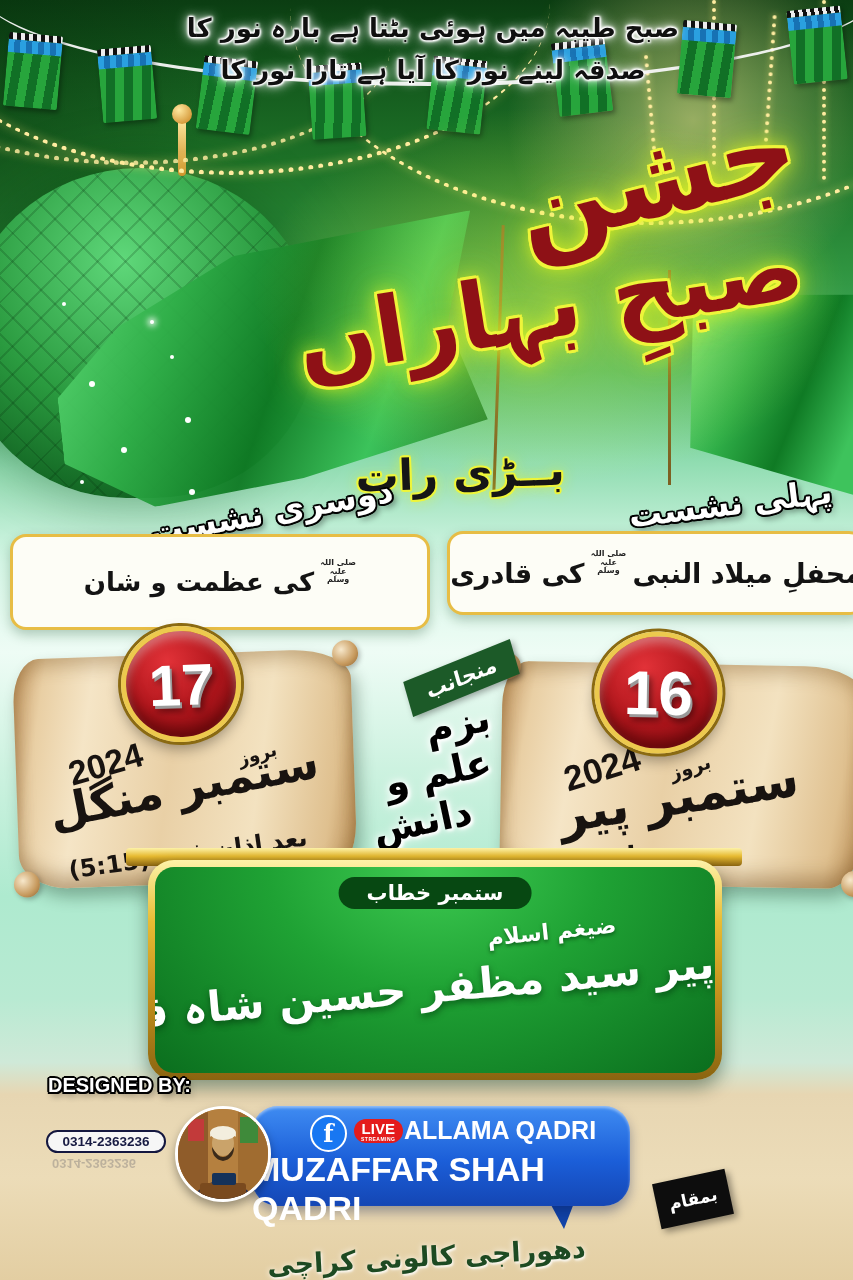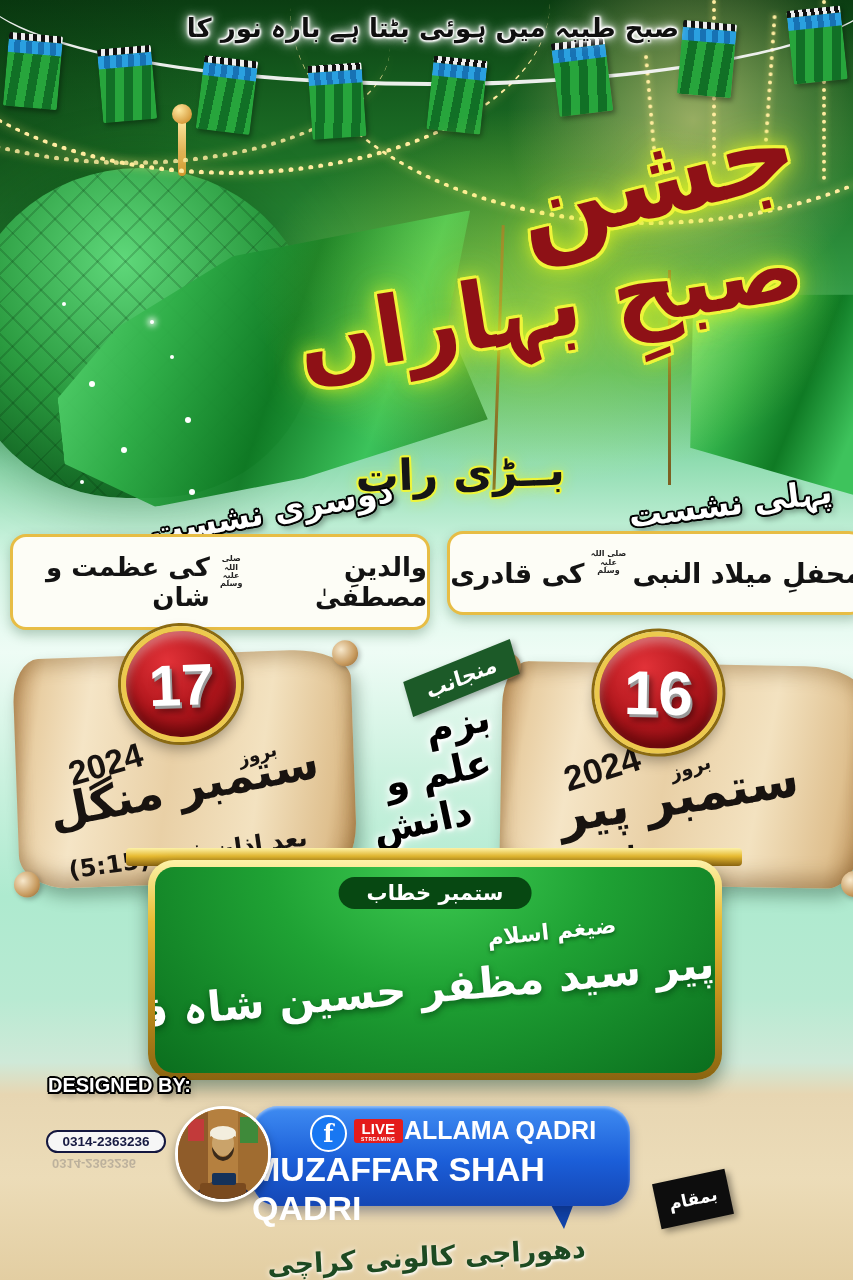--- a/index.html
+++ b/index.html
@@ -123,21 +123,21 @@
   .des-reflect{top:1156px;left:52px;font-family:"Liberation Sans",sans-serif;font-size:13px;font-weight:bold;
     color:rgba(23,26,66,.22);transform:scaleY(-1);z-index:8;}
   .live-bar{top:1106px;left:252px;width:378px;height:100px;border-radius:26px;
     background:linear-gradient(180deg,#3f8cf2 0%,#1b5ed8 55%,#1446b4 100%);
     box-shadow:inset 0 2px 3px rgba(255,255,255,.45),0 6px 12px rgba(0,20,80,.35);z-index:8;}
   .live-tail{top:1203px;left:550px;width:0;height:0;border-left:14px solid transparent;border-right:10px solid transparent;
     border-top:26px solid #1244a8;z-index:7;}
   .fb{position:absolute;left:58px;top:9px;width:33px;height:33px;border-radius:50%;background:#1877f2;border:2.5px solid #fff;
     color:#fff;font-family:"DejaVu Serif",serif;font-weight:bold;font-size:24px;display:flex;align-items:center;justify-content:center;}
   .live-badge{position:absolute;left:102px;top:13px;background:#e41b1b;color:#fff;text-align:center;
-    padding:2px 7px 1px;font-family:"Liberation Sans",sans-serif;border-radius:3px;}
+    padding:2px 7px 1px;font-family:"Liberation Sans",sans-serif;border-radius:12px;}
   .live-word{font-size:15px;font-weight:bold;line-height:1;}
   .streaming-word{font-size:5px;font-weight:bold;line-height:1.2;letter-spacing:.5px;}
   .live-l1{position:absolute;left:152px;top:10px;color:#fff;font-family:"Liberation Sans",sans-serif;font-size:25px;font-weight:bold;}
   .live-l2{position:absolute;left:0;right:0;top:44px;text-align:left;color:#fff;font-family:"Liberation Sans",sans-serif;font-size:34px;font-weight:bold;}
   .photo{top:1106px;left:175px;width:90px;height:90px;border-radius:50%;border:3px solid #fff;overflow:hidden;
     box-shadow:0 5px 10px rgba(0,0,0,.35);z-index:9;background:#b5803f;}
   .venue-badge{top:1176px;left:656px;width:74px;height:46px;background:#0d0d0d;transform:rotate(-12deg);
     display:flex;align-items:center;justify-content:center;color:#fff;font-size:17px;font-weight:bold;
     box-shadow:3px 4px 7px rgba(0,0,0,.4);z-index:9;}
   .venue-line{bottom:8px;left:0;right:0;display:flex;direction:rtl;align-items:baseline;justify-content:center;gap:10px;
@@ -172,37 +172,37 @@
   <div class="abs bflag" style="left:100px;top:47px;transform:rotate(-5deg);"></div>
   <div class="abs bflag" style="left:200px;top:58px;transform:rotate(7deg);"></div>
   <div class="abs bflag" style="left:310px;top:64px;transform:rotate(-4deg);"></div>
   <div class="abs bflag" style="left:430px;top:58px;transform:rotate(6deg);"></div>
   <div class="abs bflag" style="left:555px;top:40px;transform:rotate(-7deg);"></div>
   <div class="abs bflag" style="left:680px;top:22px;transform:rotate(5deg);"></div>
   <div class="abs bflag" style="left:790px;top:8px;transform:rotate(-6deg);"></div>
 
   <div class="abs couplet rtl white-glow">
     <div>صبح طیبہ میں ہوئی بٹتا ہے بارہ نور کا</div>
+    <div>صدقہ لینے نور کا آیا ہے تارا نور کا</div>
   </div>
 
   <div class="abs halo"></div>
   <div class="abs title1 rtl yellow-outline">جشن</div>
   <div class="abs title2 rtl yellow-outline">صبحِ بہاراں</div>
   <div class="abs subtitle rtl yellow-outline-thin">بــڑی رات</div>
 
   <div class="abs sess-h sess-h1 rtl black-outline">پہلی نشست</div>
   <div class="abs sess-box sess-box1 rtl">
     <span>محفلِ میلاد النبی</span>
     <span class="salut">صلی اللہ علیہ وسلم</span>
     <span>کی قادری</span>
   </div>
 
   <div class="abs sess-h sess-h2 rtl black-outline">دوسری نشست</div>
   <div class="abs sess-box sess-box2 rtl">
-    <span>والدینِ مصطفیٰ</span>
     <span class="salut">صلی اللہ علیہ وسلم</span>
     <span>کی عظمت و شان</span>
   </div>
 
   <div class="abs scroll scroll1">
     <div class="curl" style="left:-8px;top:-8px;"></div>
     <div class="curl" style="right:-6px;bottom:-8px;"></div>
     <div class="day-circle" style="top:-32px;left:92px;width:118px;height:112px;">
       <span>16</span>
     </div>

